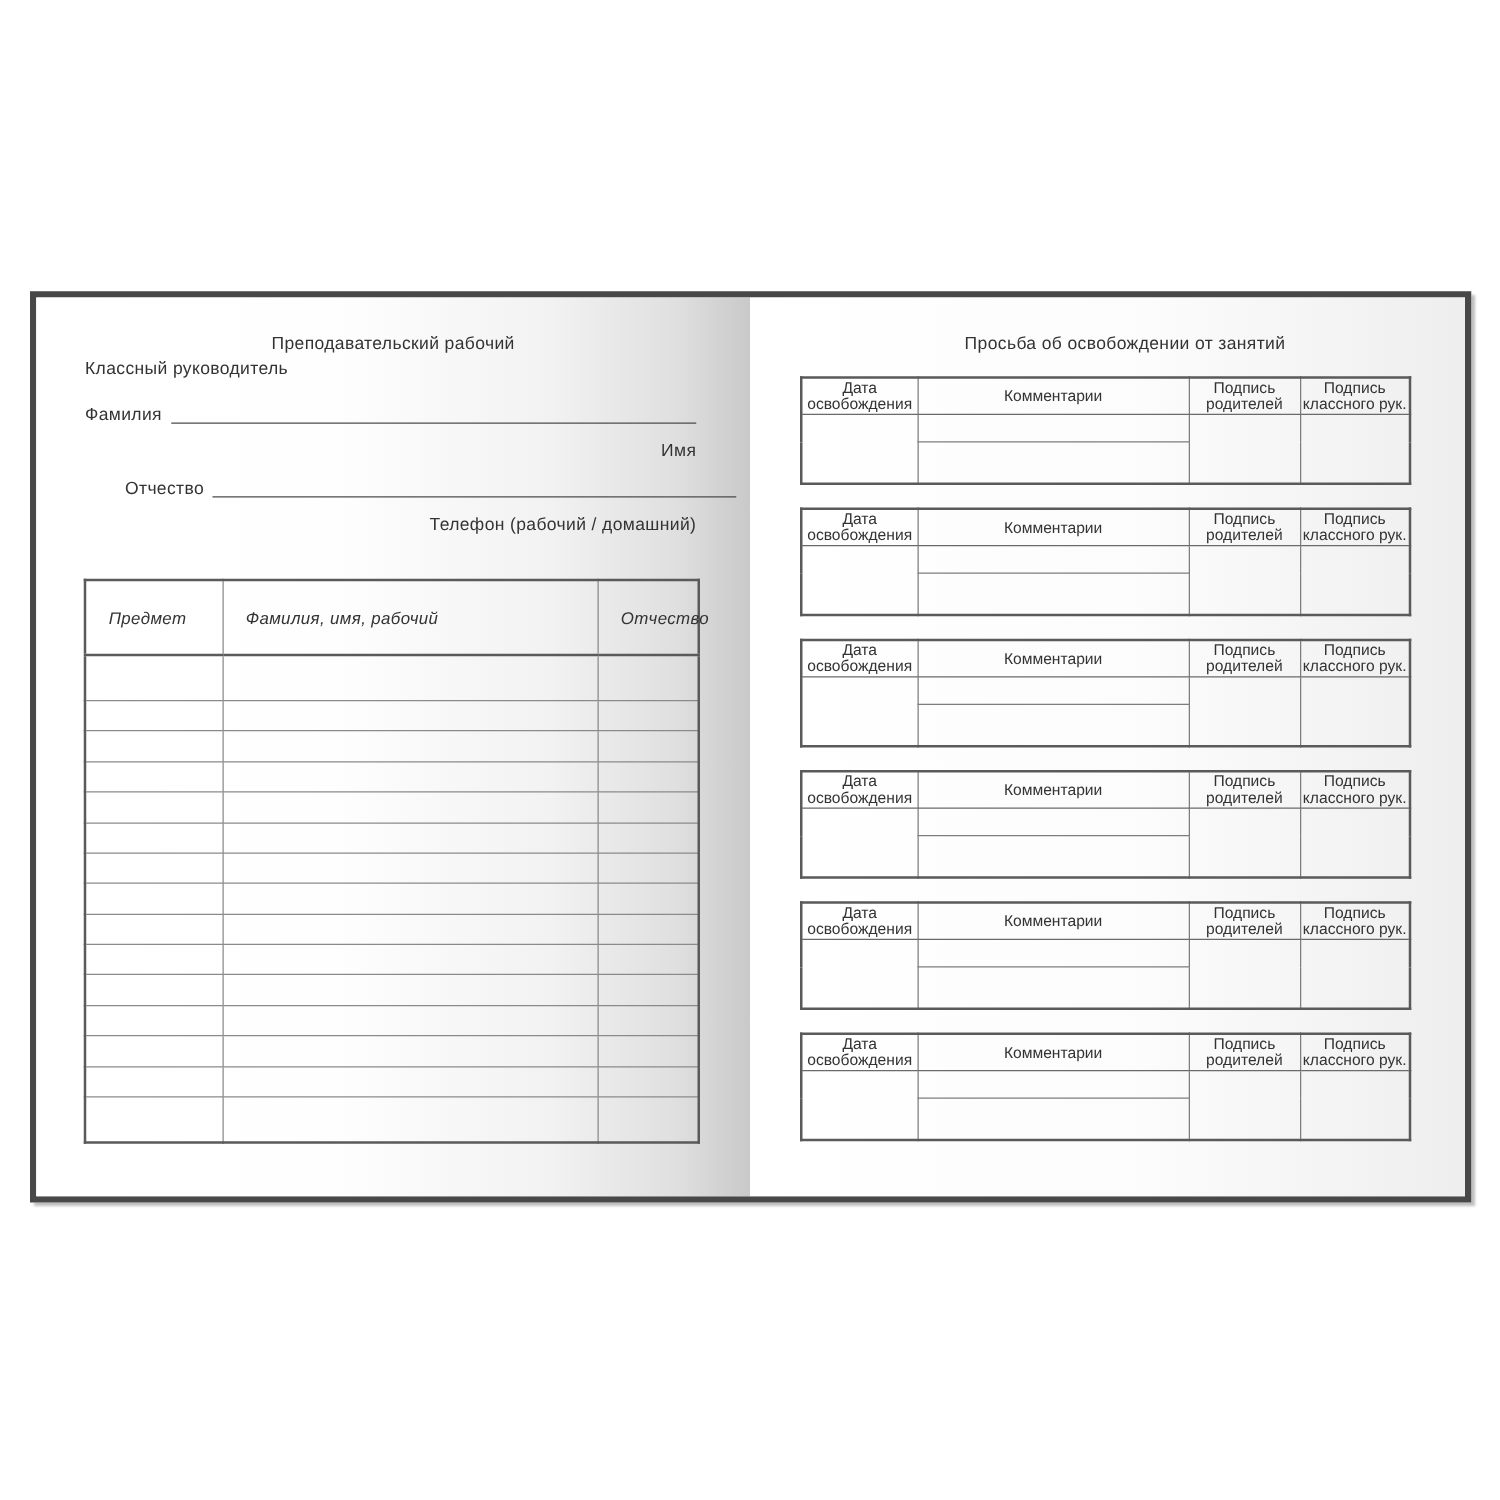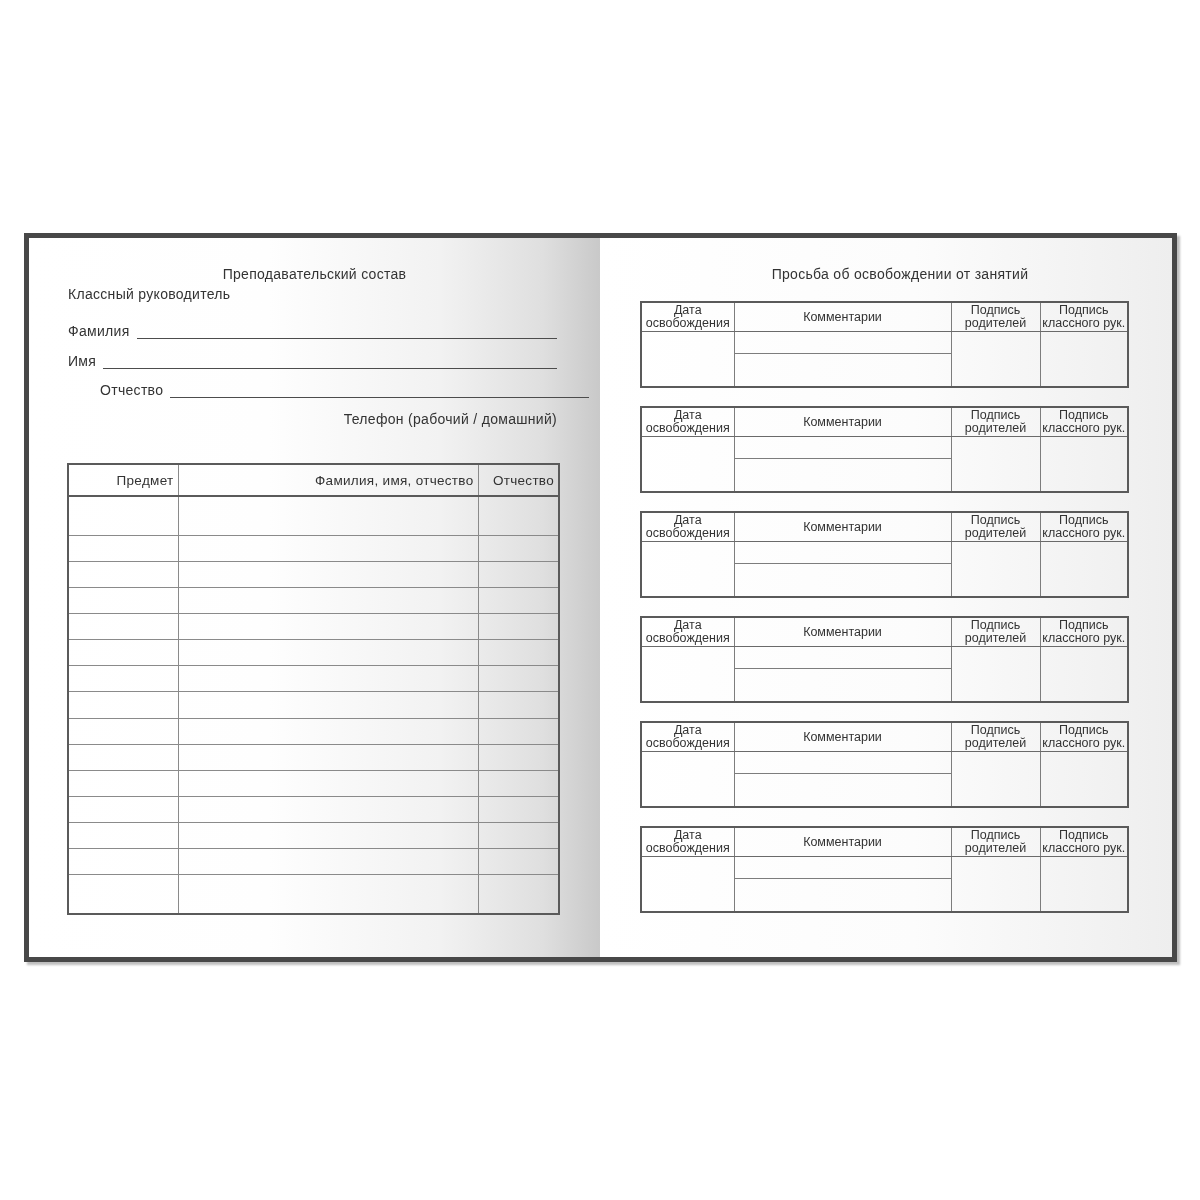--- a/index.html
+++ b/index.html
@@ -43,39 +43,40 @@
   .field-row{
     position:absolute;left:39px;width:489px;height:17px;
     display:flex;align-items:flex-end;
     font-size:14px;letter-spacing:.3px;white-space:nowrap;
   }
   .field-row .fill-line{
     flex:1;height:15px;margin-left:7px;
     border-bottom:1.5px solid #4c4c4c;
   }
   .field-row.f0{top:84px;}
-  .field-row.f1{top:114px;}
+  .field-row.f1{top:114px;flex-direction:column;}
   .field-row.f2{top:143px;margin-left:32px;}
   .field-row.f3{top:173px;flex-direction:column;}
 
   table{border-collapse:collapse;table-layout:fixed;}
   th{font-weight:normal;}
 
   .teachers-table{
     position:absolute;left:38px;top:225px;
     width:491px;height:452px;
     border:2px solid #5a5a5a;
   }
   .teachers-table th{
     height:22px;
     border:1px solid #8a8a8a;
     border-bottom:2px solid #5a5a5a;
     font-size:13.5px;letter-spacing:.3px;
-    text-align:right;vertical-align:middle;
-    padding:4px;
+    text-align:left;vertical-align:middle;
+    padding:18px;
+    font-style:italic;
   }
   .teachers-table td{
     border:1px solid #8a8a8a;
     padding:0;
   }
 
   .release-blocks{
     position:absolute;top:63px;left:40px;width:389px;
     display:flex;flex-direction:column;gap:18px;
   }
@@ -95,21 +96,21 @@
     border:1px solid #7d7d7d;
     padding:0;
   }
 </style>
 </head>
 <body>
 
 <div class="book">
 
   <div class="page page-left">
-    <div class="page-title">Преподавательский состав</div>
+    <div class="page-title">Преподавательский рабочий</div>
 
     <div class="lp-class-teacher">Классный руководитель</div>
 
     <div class="field-row f0">
       <span>Фамилия</span>
       <span class="fill-line"></span>
     </div>
     <div class="field-row f1">
       <span>Имя</span>
       <span class="fill-line"></span>
@@ -125,21 +126,21 @@
 
     <table class="teachers-table">
       <colgroup>
           <col style="width:110px">
           <col style="width:300px">
           <col style="width:81px">
         </colgroup>
       <thead>
         <tr>
           <th>Предмет</th>
-          <th>Фамилия, имя, отчество</th>
+          <th>Фамилия, имя, рабочий</th>
           <th>Отчество</th>
         </tr>
       </thead>
       <tbody>
           <tr>
             <td></td>
             <td></td>
             <td></td>
           </tr>
           <tr>

